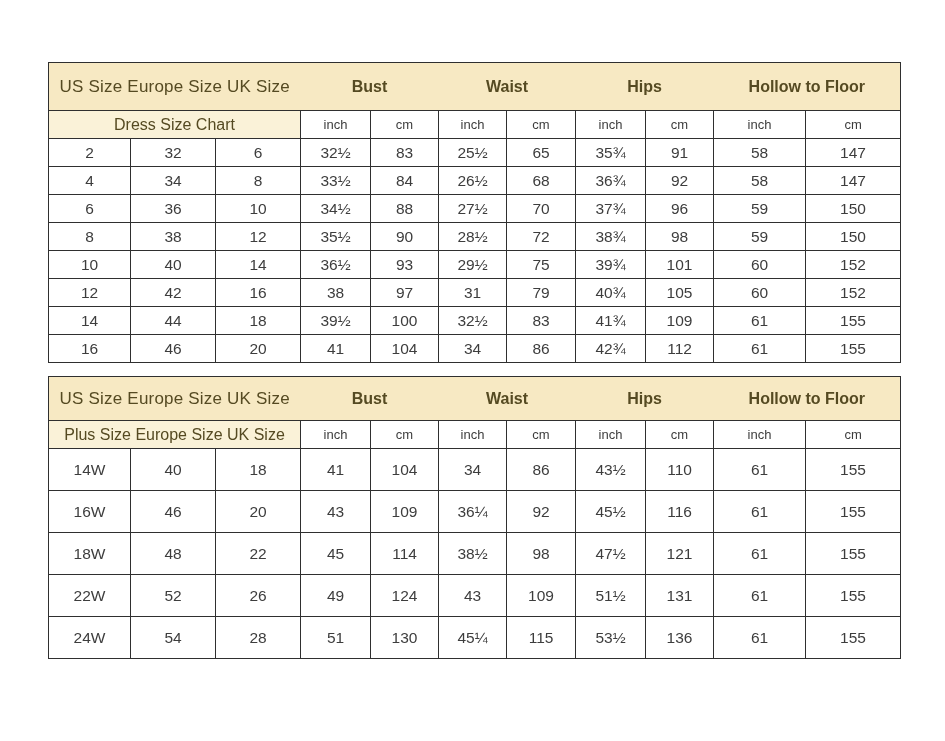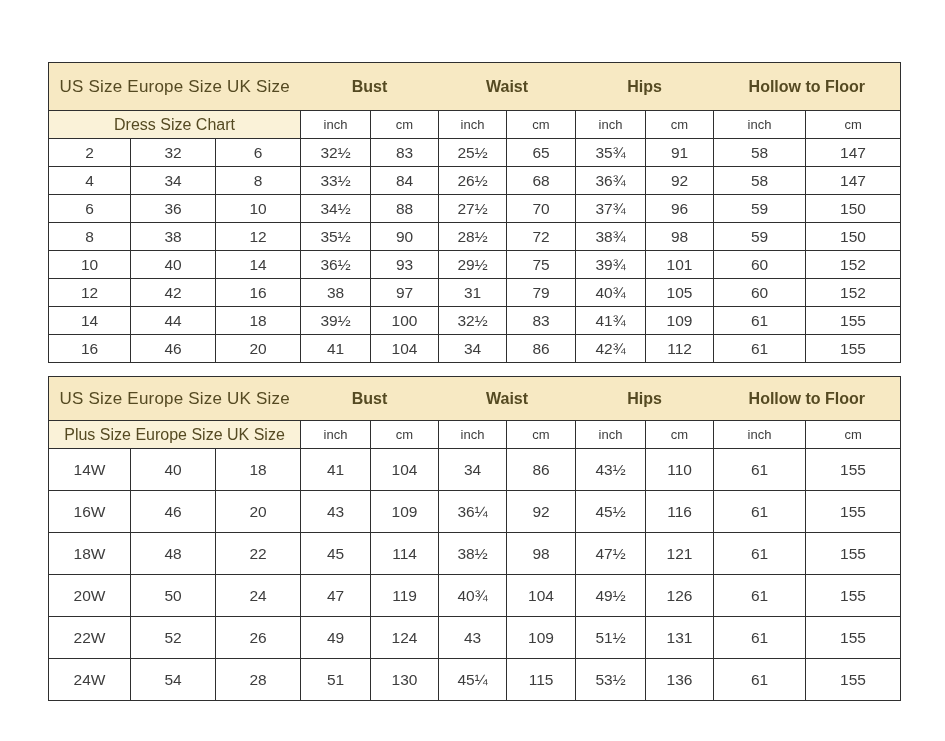--- a/index.html
+++ b/index.html
@@ -294,33 +294,20 @@
           <td>45</td>
           <td>114</td>
           <td>38½</td>
           <td>98</td>
           <td>47½</td>
           <td>121</td>
           <td>61</td>
           <td>155</td>
         </tr>
         <tr>
-          <td>20W</td>
-          <td>50</td>
-          <td>24</td>
-          <td>47</td>
-          <td>119</td>
-          <td>40¾</td>
-          <td>104</td>
-          <td>49½</td>
-          <td>126</td>
-          <td>61</td>
-          <td>155</td>
-        </tr>
-        <tr>
           <td>22W</td>
           <td>52</td>
           <td>26</td>
           <td>49</td>
           <td>124</td>
           <td>43</td>
           <td>109</td>
           <td>51½</td>
           <td>131</td>
           <td>61</td>

